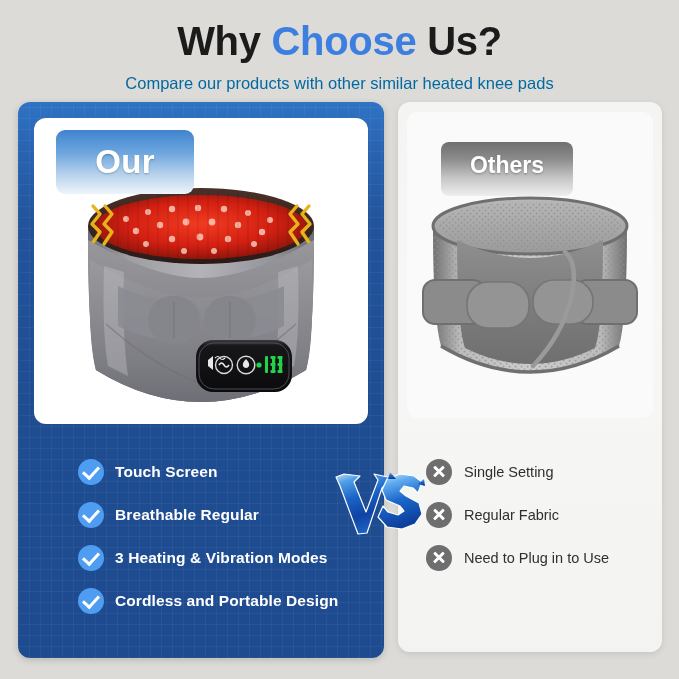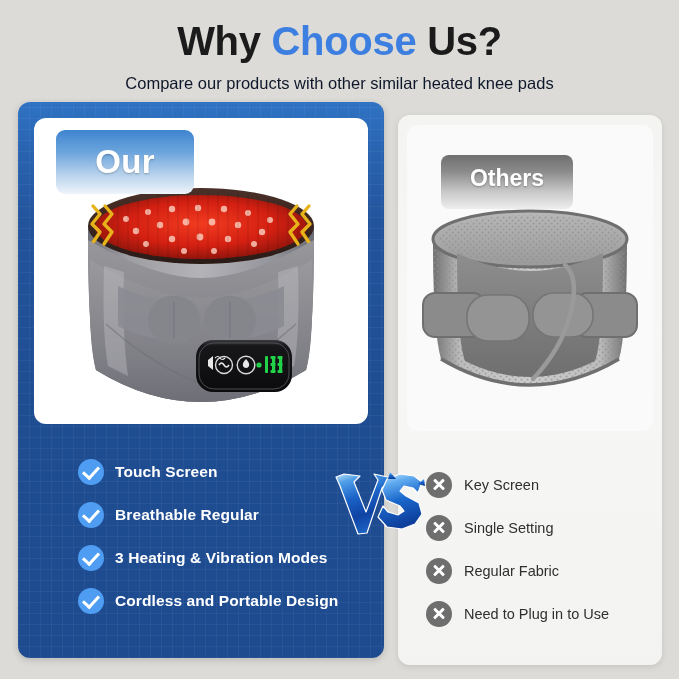--- a/index.html
+++ b/index.html
@@ -25,21 +25,21 @@
     font-size: 40px;
     font-weight: bold;
     color: #1b1b1b;
     letter-spacing: -0.3px;
     line-height: 1.25;
     margin: 0;
   }
   .title .hl { color: #3d7fe0; }
   .subtitle {
     font-size: 16.5px;
-    color: #0f172a;
+    color: #0369a1;
     margin: 7px 0 0 0;
     line-height: 1.3;
     font-weight: 400;
   }
 
   
   .compare {
     position: absolute;
     top: 98px;
     left: 0;
@@ -93,21 +93,21 @@
     font-weight: bold;
     color: #ffffff;
     text-shadow: 0 1px 2px rgba(0,0,0,0.25);
     letter-spacing: 0.3px;
   }
 
   
   .panel-others {
     position: absolute;
     left: 398px;
-    top: 17px;
+    top: 4px;
     width: 264px;
     height: 550px;
     border-radius: 12px;
     background: linear-gradient(180deg, #f4f4f3 0%, #f7f7f6 40%, #f3f3f2 100%);
     box-shadow: 0 2px 6px rgba(0,0,0,0.10);
     box-sizing: border-box;
   }
   .panel-others-inner {
     position: absolute;
     left: 9px;
@@ -471,24 +471,20 @@
 
         <path d="M150 64 Q164 76 156 110 Q148 146 118 178" stroke="#9a9a9a" stroke-width="4.5" fill="none" stroke-linecap="round"></path>
 
         <path d="M26 158 Q70 184 115 184 Q160 184 204 158" stroke="#6f6f6f" stroke-width="3.5" fill="none"></path>
       </svg>
     </div>
 
     <div class="features-others" style="left:28px; top:348px;">
       <div class="feat-row-o">
         <span class="feat-icon-x"></span>
-        <span class="feat-label-others">Key Screen</span>
-      </div>
-      <div class="feat-row-o">
-        <span class="feat-icon-x"></span>
         <span class="feat-label-others">Single Setting</span>
       </div>
       <div class="feat-row-o">
         <span class="feat-icon-x"></span>
         <span class="feat-label-others">Regular Fabric</span>
       </div>
       <div class="feat-row-o">
         <span class="feat-icon-x"></span>
         <span class="feat-label-others">Need to Plug in to Use</span>
       </div>

